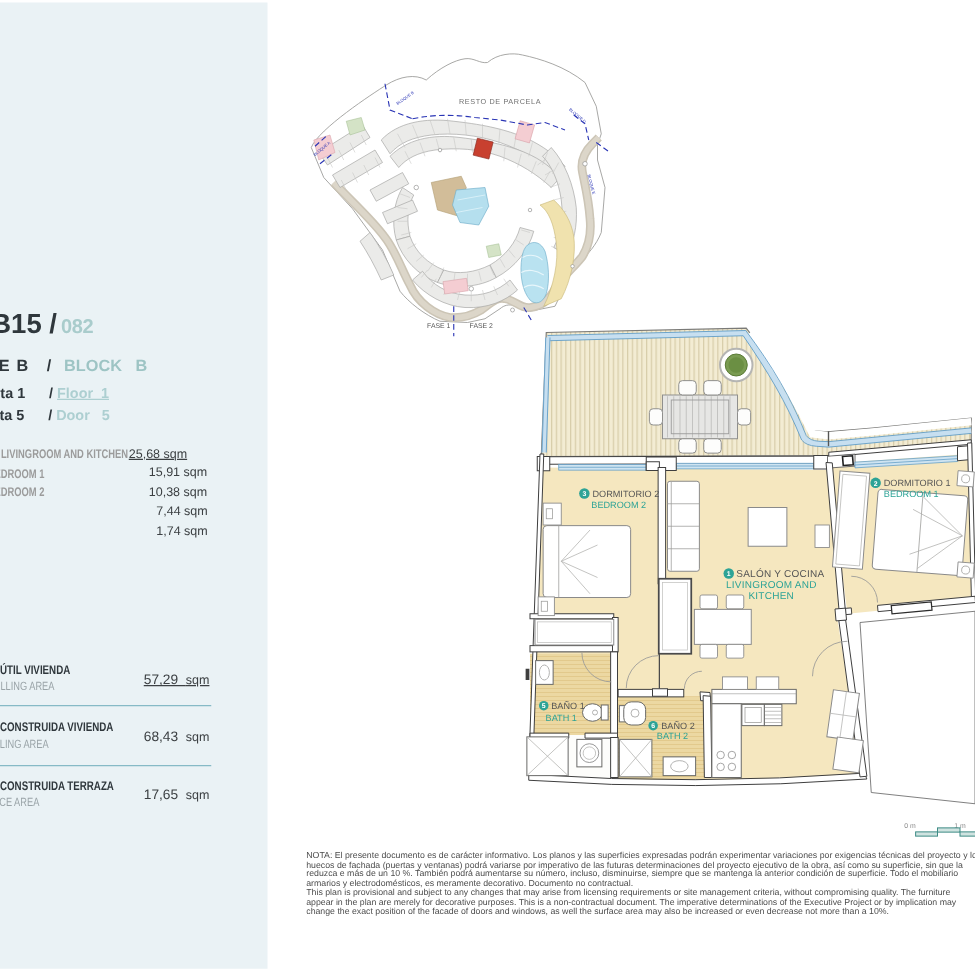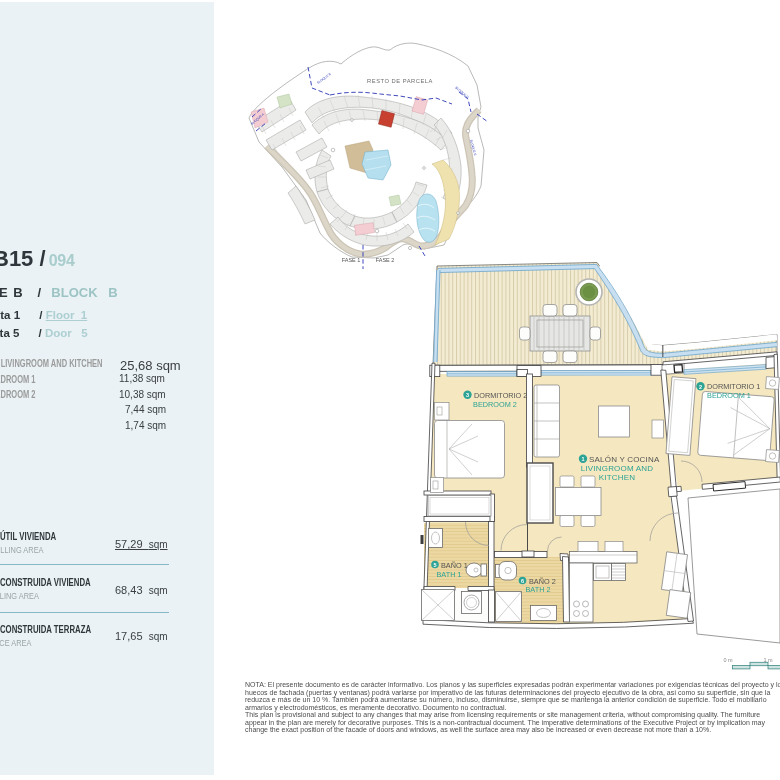--- a/index.html
+++ b/index.html
@@ -5,35 +5,35 @@
 html,body{margin:0;padding:0;width:780px;height:780px;background:#ffffff;overflow:hidden;
 font-family:"Liberation Sans",sans-serif;}
 .abs{position:absolute;}
 .nw{white-space:nowrap;}
 </style>
 </head>
 <body>
 
 <div class="abs" style="left:0;top:2px;width:214px;height:773px;background:#eaf2f5;overflow:hidden;"></div>
 
-<div class="abs nw" style="left:-7px;top:246px;font-size:22px;font-weight:bold;color:#2f373c;">B15 / <span style="color:#a9cccc;font-size:16px;letter-spacing:-0.3px;margin-left:-3px;">094</span></div>
+<div class="abs nw" style="left:-7px;top:246px;font-size:22px;font-weight:bold;color:#2f373c;">B15 / <span style="color:#a9cccc;font-size:16px;letter-spacing:-0.3px;margin-left:-3px;">082</span></div>
 
 <div class="abs nw" style="left:-53px;top:285px;font-size:13px;font-weight:bold;color:#2f373c;letter-spacing:1px;">BLOQUE B&nbsp;&nbsp; / &nbsp;<span style="color:#9dc4c4;letter-spacing:0;">BLOCK&nbsp;&nbsp;&nbsp;B</span></div>
 
 <div class="abs nw" style="left:-24px;top:309px;font-size:11.5px;font-weight:bold;color:#2f373c;">Planta 1&nbsp;&nbsp;&nbsp;&nbsp;&nbsp;&nbsp;/ <span style="color:#adcfd1;text-decoration:underline;">Floor&nbsp;&nbsp;1</span></div>
 
 <div class="abs nw" style="left:-26px;top:327px;font-size:11.5px;font-weight:bold;color:#2f373c;">Puerta 5&nbsp;&nbsp;&nbsp;&nbsp;&nbsp;&nbsp;/ <span style="color:#adcfd1;">Door&nbsp;&nbsp;&nbsp;5</span></div>
 
 <div class="abs" style="left:0;top:0;width:214px;color:#9b9b9b;">
 
   <div class="abs nw" style="left:-70px;top:358px;font-size:10px;font-weight:bold;transform:scaleX(0.75);transform-origin:0 0;">SALÓN Y COCINA / LIVINGROOM AND KITCHEN</div>
-  <div class="abs nw" style="left:120px;top:357.5px;font-size:13px;color:#3c4043;">25,68 sqm</div>
+  <div class="abs nw" style="left:103px;top:357.5px;font-size:10px;color:#3c4043;text-decoration:underline;">25,68 sqm</div>
 
   <div class="abs nw" style="left:-71.5px;top:373.5px;font-size:10px;font-weight:bold;transform:scaleX(0.75);transform-origin:0 0;">DORMITORIO 1 / BEDROOM 1</div>
-  <div class="abs nw" style="left:119px;top:373px;font-size:10px;color:#3c4043;">11,38 sqm</div>
+  <div class="abs nw" style="left:119px;top:373px;font-size:10px;color:#3c4043;">15,91 sqm</div>
 
   <div class="abs nw" style="left:-71.5px;top:389px;font-size:10px;font-weight:bold;transform:scaleX(0.75);transform-origin:0 0;">DORMITORIO 2 / BEDROOM 2</div>
   <div class="abs nw" style="left:119px;top:388.5px;font-size:10px;color:#3c4043;">10,38 sqm</div>
 
   <div class="abs nw" style="left:125px;top:404px;font-size:10px;color:#3c4043;">7,44 sqm</div>
 
   <div class="abs nw" style="left:125px;top:419.5px;font-size:10px;color:#3c4043;">1,74 sqm</div>
 </div>
 
 <div class="abs nw" style="left:-49px;top:531px;font-size:10px;font-weight:bold;color:#2f373c;transform:scaleX(0.78);transform-origin:0 0;">SUPERFICIE ÚTIL VIVIENDA</div>

